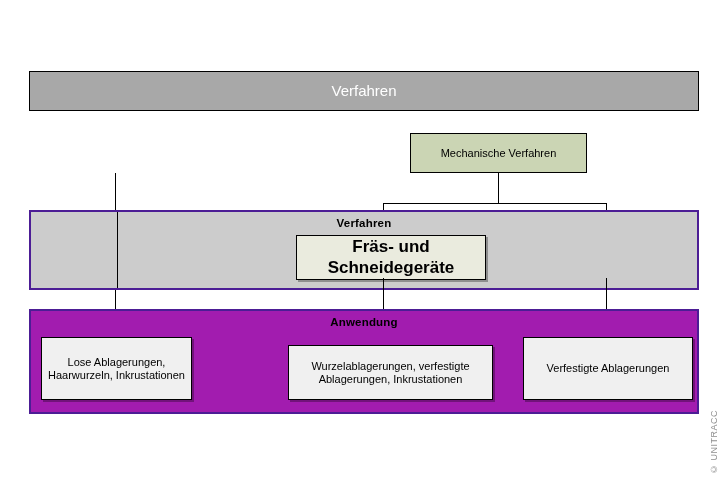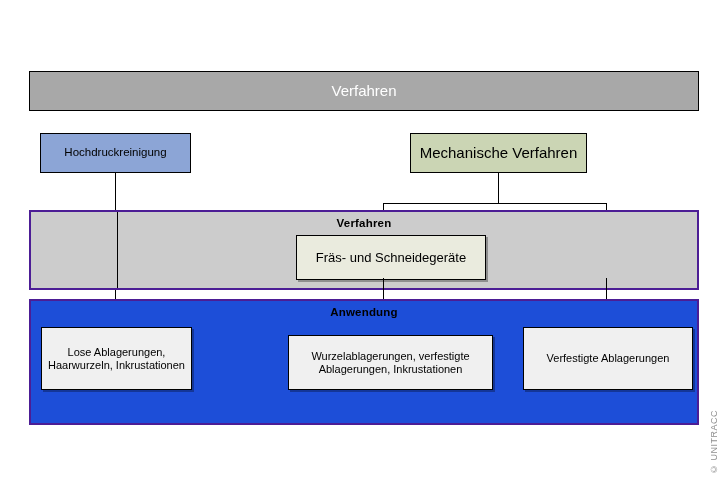--- a/index.html
+++ b/index.html
@@ -53,40 +53,40 @@
     height: 40px;
     background: #8ca5d6;
     font-size: 11.5px;
   }
   #box-mechanisch {
     left: 410px;
     top: 133px;
     width: 177px;
     height: 40px;
     background: #cbd5b4;
-    font-size: 15px;
+    font-size: 11px;
   }
 
   
   .band {
     position: absolute;
     box-sizing: border-box;
     border: 2px solid #4c1d95;
     left: 29px;
     width: 670px;
   }
   #band-verfahren {
     top: 210px;
     height: 80px;
     background: #cccccc;
   }
   #band-anwendung {
-    top: 299px;
-    height: 126px;
-    background: #1d4ed8;
+    top: 309px;
+    height: 105px;
+    background: #a21caf;
   }
   .band-label {
     position: absolute;
     left: 0;
     right: 0;
     top: 5px;
     text-align: center;
     font-size: 11.5px;
     font-weight: bold;
     color: #000000;
@@ -99,21 +99,22 @@
     top: 0;
     width: 1px;
     height: 100%;
     background: #000000;
   }
 
   
   .inner {
     background: #eaebde;
     box-shadow: 2px 2px 0 rgba(0,0,0,0.30);
-    font-size: 13px;
+    font-size: 17px;
+    font-weight: bold;
   }
   .inner-light {
     background: #f0f0f0;
     box-shadow: 2px 2px 0 rgba(0,0,0,0.30);
     font-size: 11px;
   }
 
   #box-fraes      { left: 294px; top: 233px; width: 190px; height: 45px; }
   #box-spirale    { left: 521px; top: 233px; width: 170px; height: 45px; }
 
@@ -158,23 +159,20 @@
 </style>
 </head>
 <body>
 
 <div id="stage">
 
   <div class="box" id="title-box">
     <span>Verfahren</span>
   </div>
 
-  <div class="box" id="box-hochdruck">
-    <span>Hochdruckreinigung</span>
-  </div>
 
   <div class="box" id="box-mechanisch">
     <span>Mechanische Verfahren</span>
   </div>
 
   <div class="vline" style="left:115px; top:173px; height:152px;"></div>
 
   <div class="vline" style="left:498px; top:173px; height:30px;"></div>
   <div class="hline" style="left:383px; top:203px; width:224px;"></div>
   <div class="vline" style="left:383px; top:203px; height:25px;"></div>

